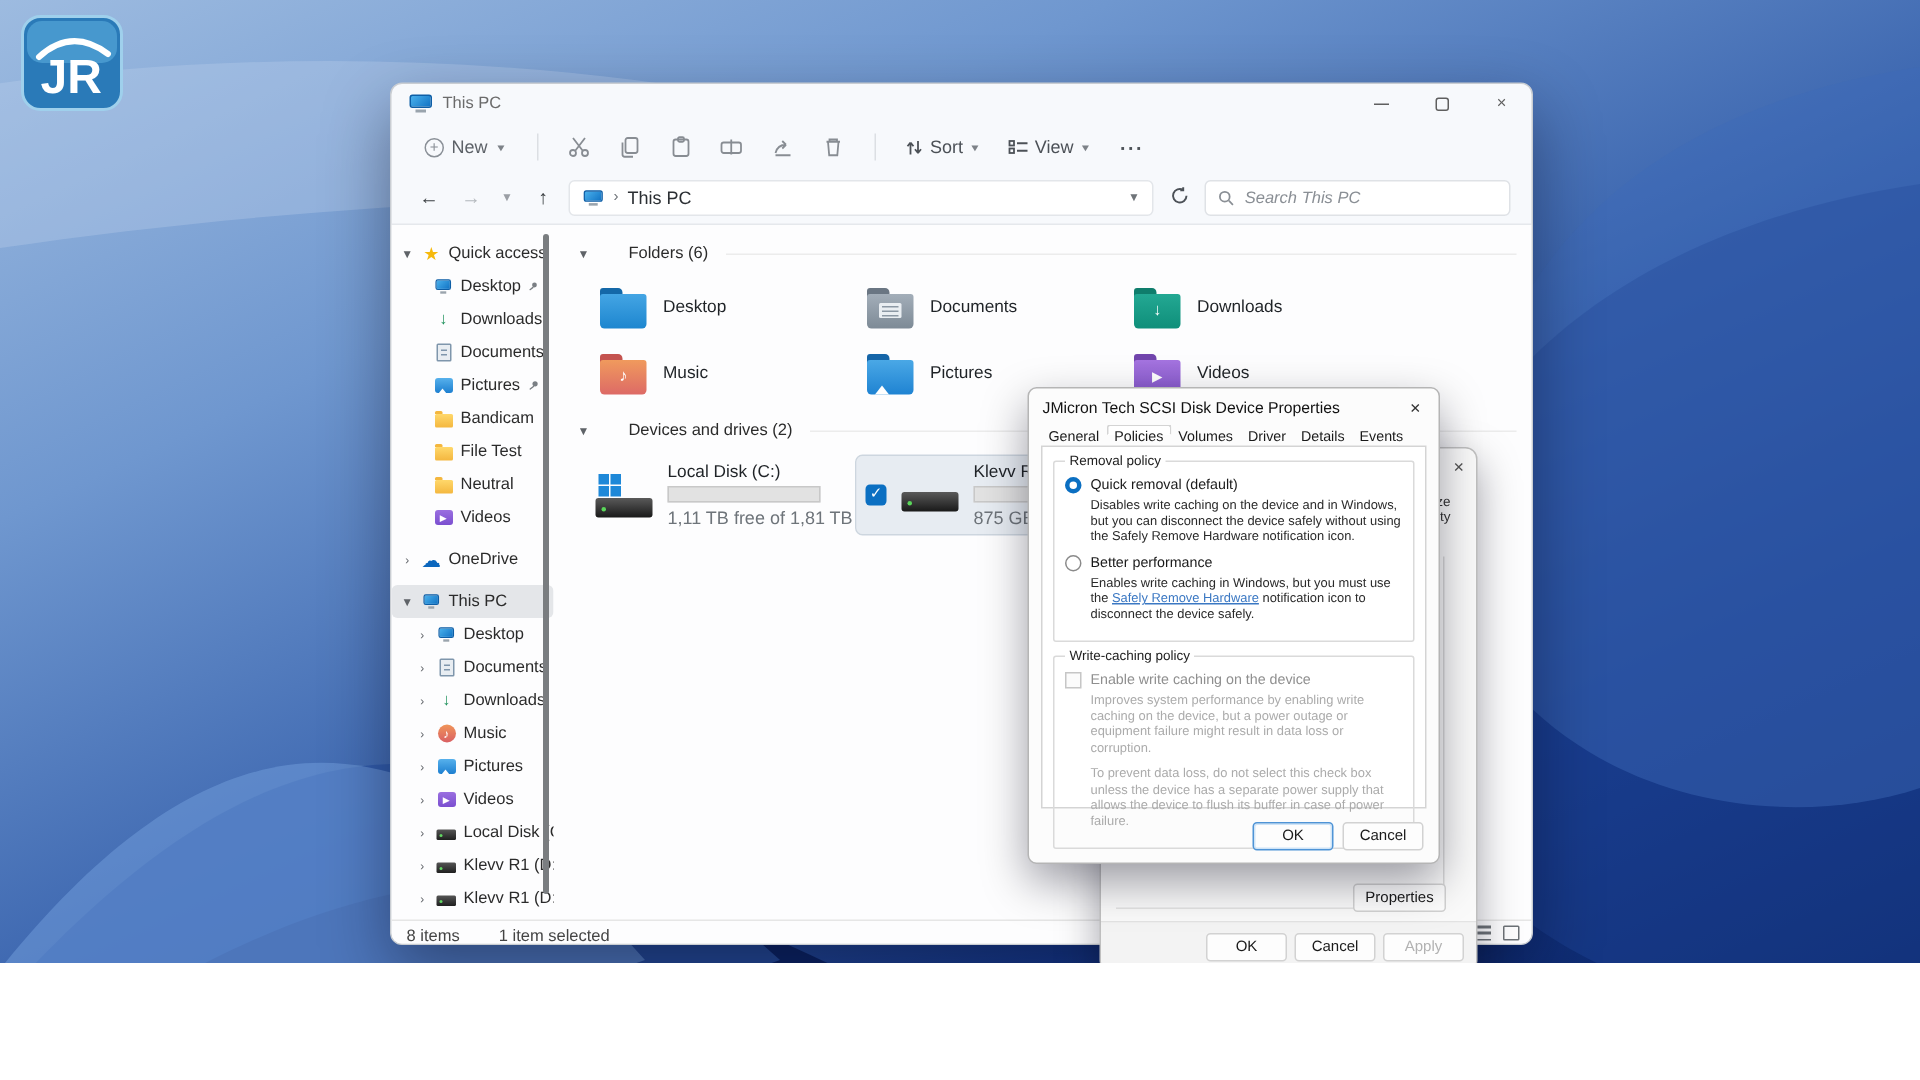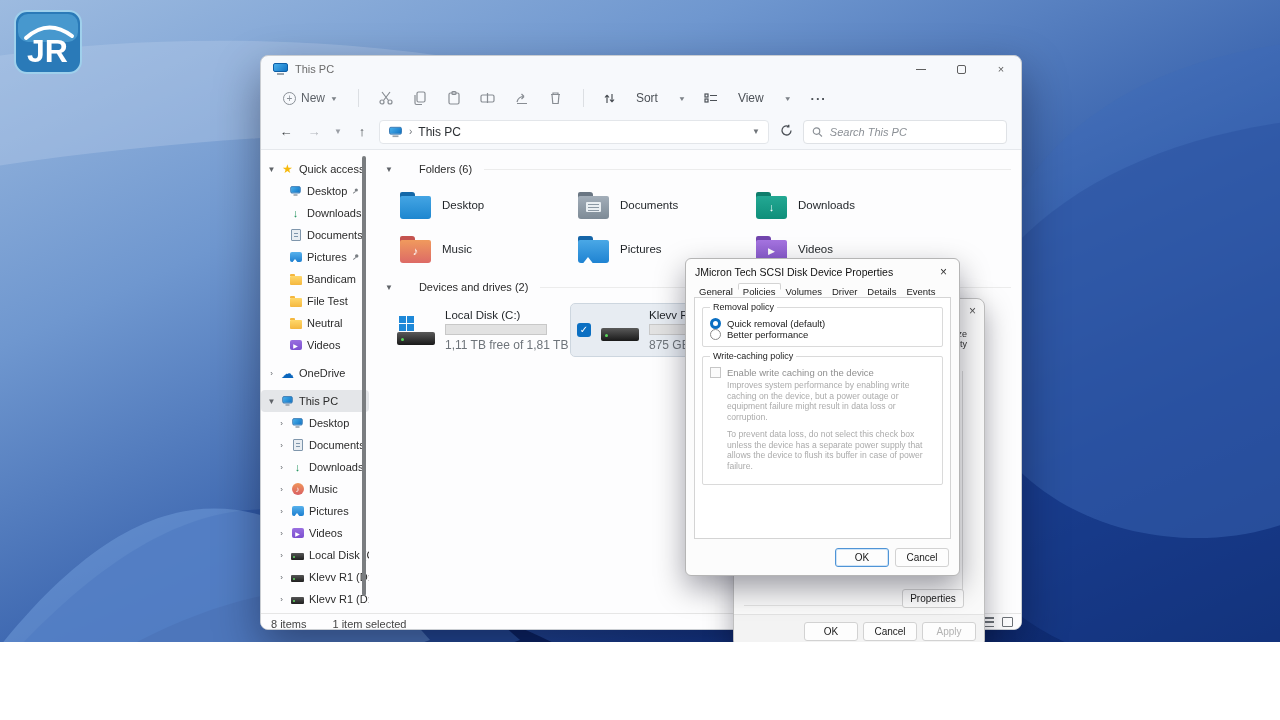--- a/index.html
+++ b/index.html
@@ -30,21 +30,21 @@
   .mini-monitor .std { position:absolute; bottom:0; left:4px; right:4px; height:2px; background:#9aa4ad; }
 
   
   .toolbar { height:32px; display:flex; align-items:center; padding:0 14px; gap:4px; }
   .tb-new { display:flex; align-items:center; gap:5px; color:#5d6268; padding:4px 8px; border-radius:4px; }
   .tb-new .plus { width:13px; height:13px; border:1px solid #8a9097; border-radius:50%; color:#8a9097;
                   font-size:10px; line-height:11px; text-align:center; }
   .tb-sep { width:1px; height:18px; background:#dcdfe3; margin:0 8px; }
   .tb-ic { width:30px; height:24px; display:flex; align-items:center; justify-content:center; }
   .tb-ic svg { stroke:#888d93; fill:none; stroke-width:1.2; }
-  .tb-dd { display:flex; align-items:center; gap:20px; color:#4c5157; padding:4px 7px; font-size:12px; }
+  .tb-dd { display:flex; align-items:center; gap:4px; color:#4c5157; padding:4px 7px; font-size:12px; }
   .tb-dd .chev, .tb-new .chev { font-size:8px; color:#7d8288; transform:scaleY(.8); }
   .tb-more { color:#4c5157; font-size:13px; letter-spacing:1px; padding:0 8px; font-weight:bold; }
 
   
   .navbar { height:36px; display:flex; align-items:center; padding:0 14px; gap:6px; border-bottom:1px solid #e5e8ec; }
   .nav-a { width:22px; text-align:center; font-size:13px; }
   .nav-back { color:#3c4043; } .nav-dim { color:#b4b8bd; } .nav-up { color:#3c4043; }
   .nav-chev { color:#9b9fa5; font-size:8px; width:14px; text-align:center; }
   .addrbar { flex:0 0 390px; height:24px; background:#fff; border:1px solid #e3e6ea; border-radius:4px;
              display:flex; align-items:center; padding:0 8px; gap:6px; }
@@ -609,24 +609,26 @@
       <span class="tab">Details</span>
       <span class="tab">Events</span>
     </div>
     <div class="page">
       <div class="group">
         <span class="glabel">Removal policy</span>
         <div class="optrow">
           <span class="radio on"></span>
           <span class="optlabel">Quick removal (default)</span>
         </div>
+        <div class="desc">Disables write caching on the device and in Windows, but you can disconnect the device safely without using the Safely Remove Hardware notification icon.</div>
         <div class="optrow">
           <span class="radio off"></span>
           <span class="optlabel">Better performance</span>
         </div>
+        <div class="desc"><span>Enables write caching in Windows, but you must use the </span><a>Safely Remove Hardware</a><span> notification icon to disconnect the device safely.</span></div>
       </div>
       <div class="group">
         <span class="glabel">Write-caching policy</span>
         <div class="optrow">
           <span class="chk"></span>
           <span class="optlabel gray">Enable write caching on the device</span>
         </div>
         <div class="desc gray">Improves system performance by enabling write caching on the device, but a power outage or equipment failure might result in data loss or corruption.</div>
         <div class="desc gray">To prevent data loss, do not select this check box unless the device has a separate power supply that allows the device to flush its buffer in case of power failure.</div>
       </div>

